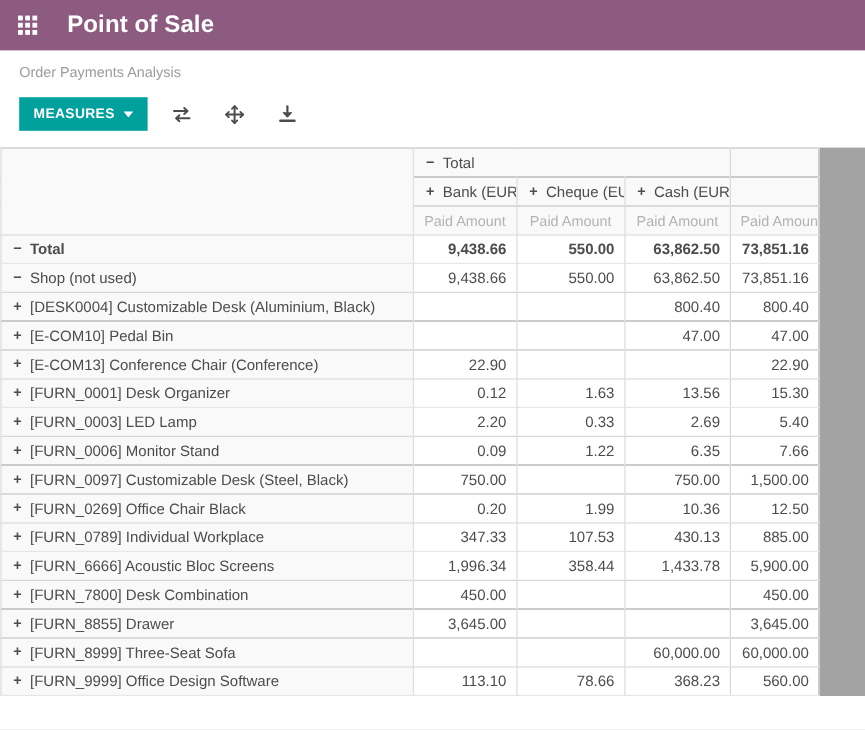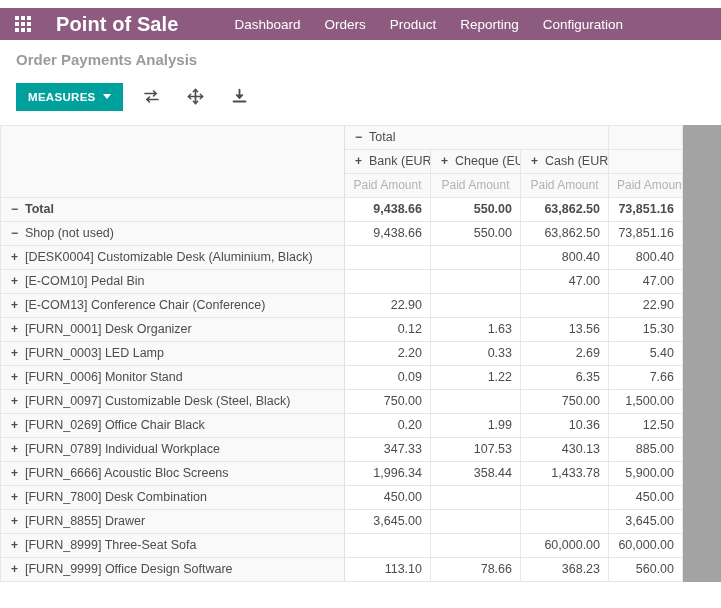--- a/index.html
+++ b/index.html
@@ -6,27 +6,26 @@
   html, body {
     margin: 0; padding: 0;
     width: 721px; height: 608px;
     background: #ffffff;
     font-family: "Liberation Sans", sans-serif;
     overflow: hidden;
   }
 
   
   .navbar {
-    height: 32px;
+    height: 42px;
     background: #8d5b80;
     display: flex;
     align-items: center;
     color: #ffffff;
     position: relative;
-    margin-top: 8px;
   }
   .apps-btn {
     width: 46px; height: 42px;
     display: flex; align-items: center; justify-content: center;
     cursor: pointer;
   }
   .apps-grid {
     display: grid;
     grid-template-columns: repeat(3, 4px);
     grid-template-rows: repeat(3, 4px);
@@ -53,23 +52,23 @@
     cursor: pointer;
     white-space: nowrap;
   }
 
   
   .control-panel {
     background: #ffffff;
     padding: 12px 16px 0 16px;
   }
   .page-title {
-    font-size: 15px;
+    font-size: 12px;
     color: #9b9b9b;
-    font-weight: bold;
+    font-weight: normal;
     margin: 0 0 14px 0;
     line-height: 1.1;
   }
   .toolbar {
     display: flex;
     align-items: center;
     gap: 8px;
     padding-bottom: 14px;
   }
   .measures-btn {
@@ -204,27 +203,20 @@
         <i></i>
         <i></i>
         <i></i>
         <i></i>
         <i></i>
         <i></i>
         <i></i>
     </span>
   </div>
   <div class="brand">Point of Sale</div>
-  <div class="nav-menu">
-    <span class="nav-item">Dashboard</span>
-    <span class="nav-item">Orders</span>
-    <span class="nav-item">Product</span>
-    <span class="nav-item">Reporting</span>
-    <span class="nav-item">Configuration</span>
-  </div>
 </div>
 
 <div class="control-panel">
   <div class="page-title">Order Payments Analysis</div>
   <div class="toolbar">
     <button class="measures-btn">
       <span>MEASURES</span>
       <span class="caret"></span>
     </button>
 

